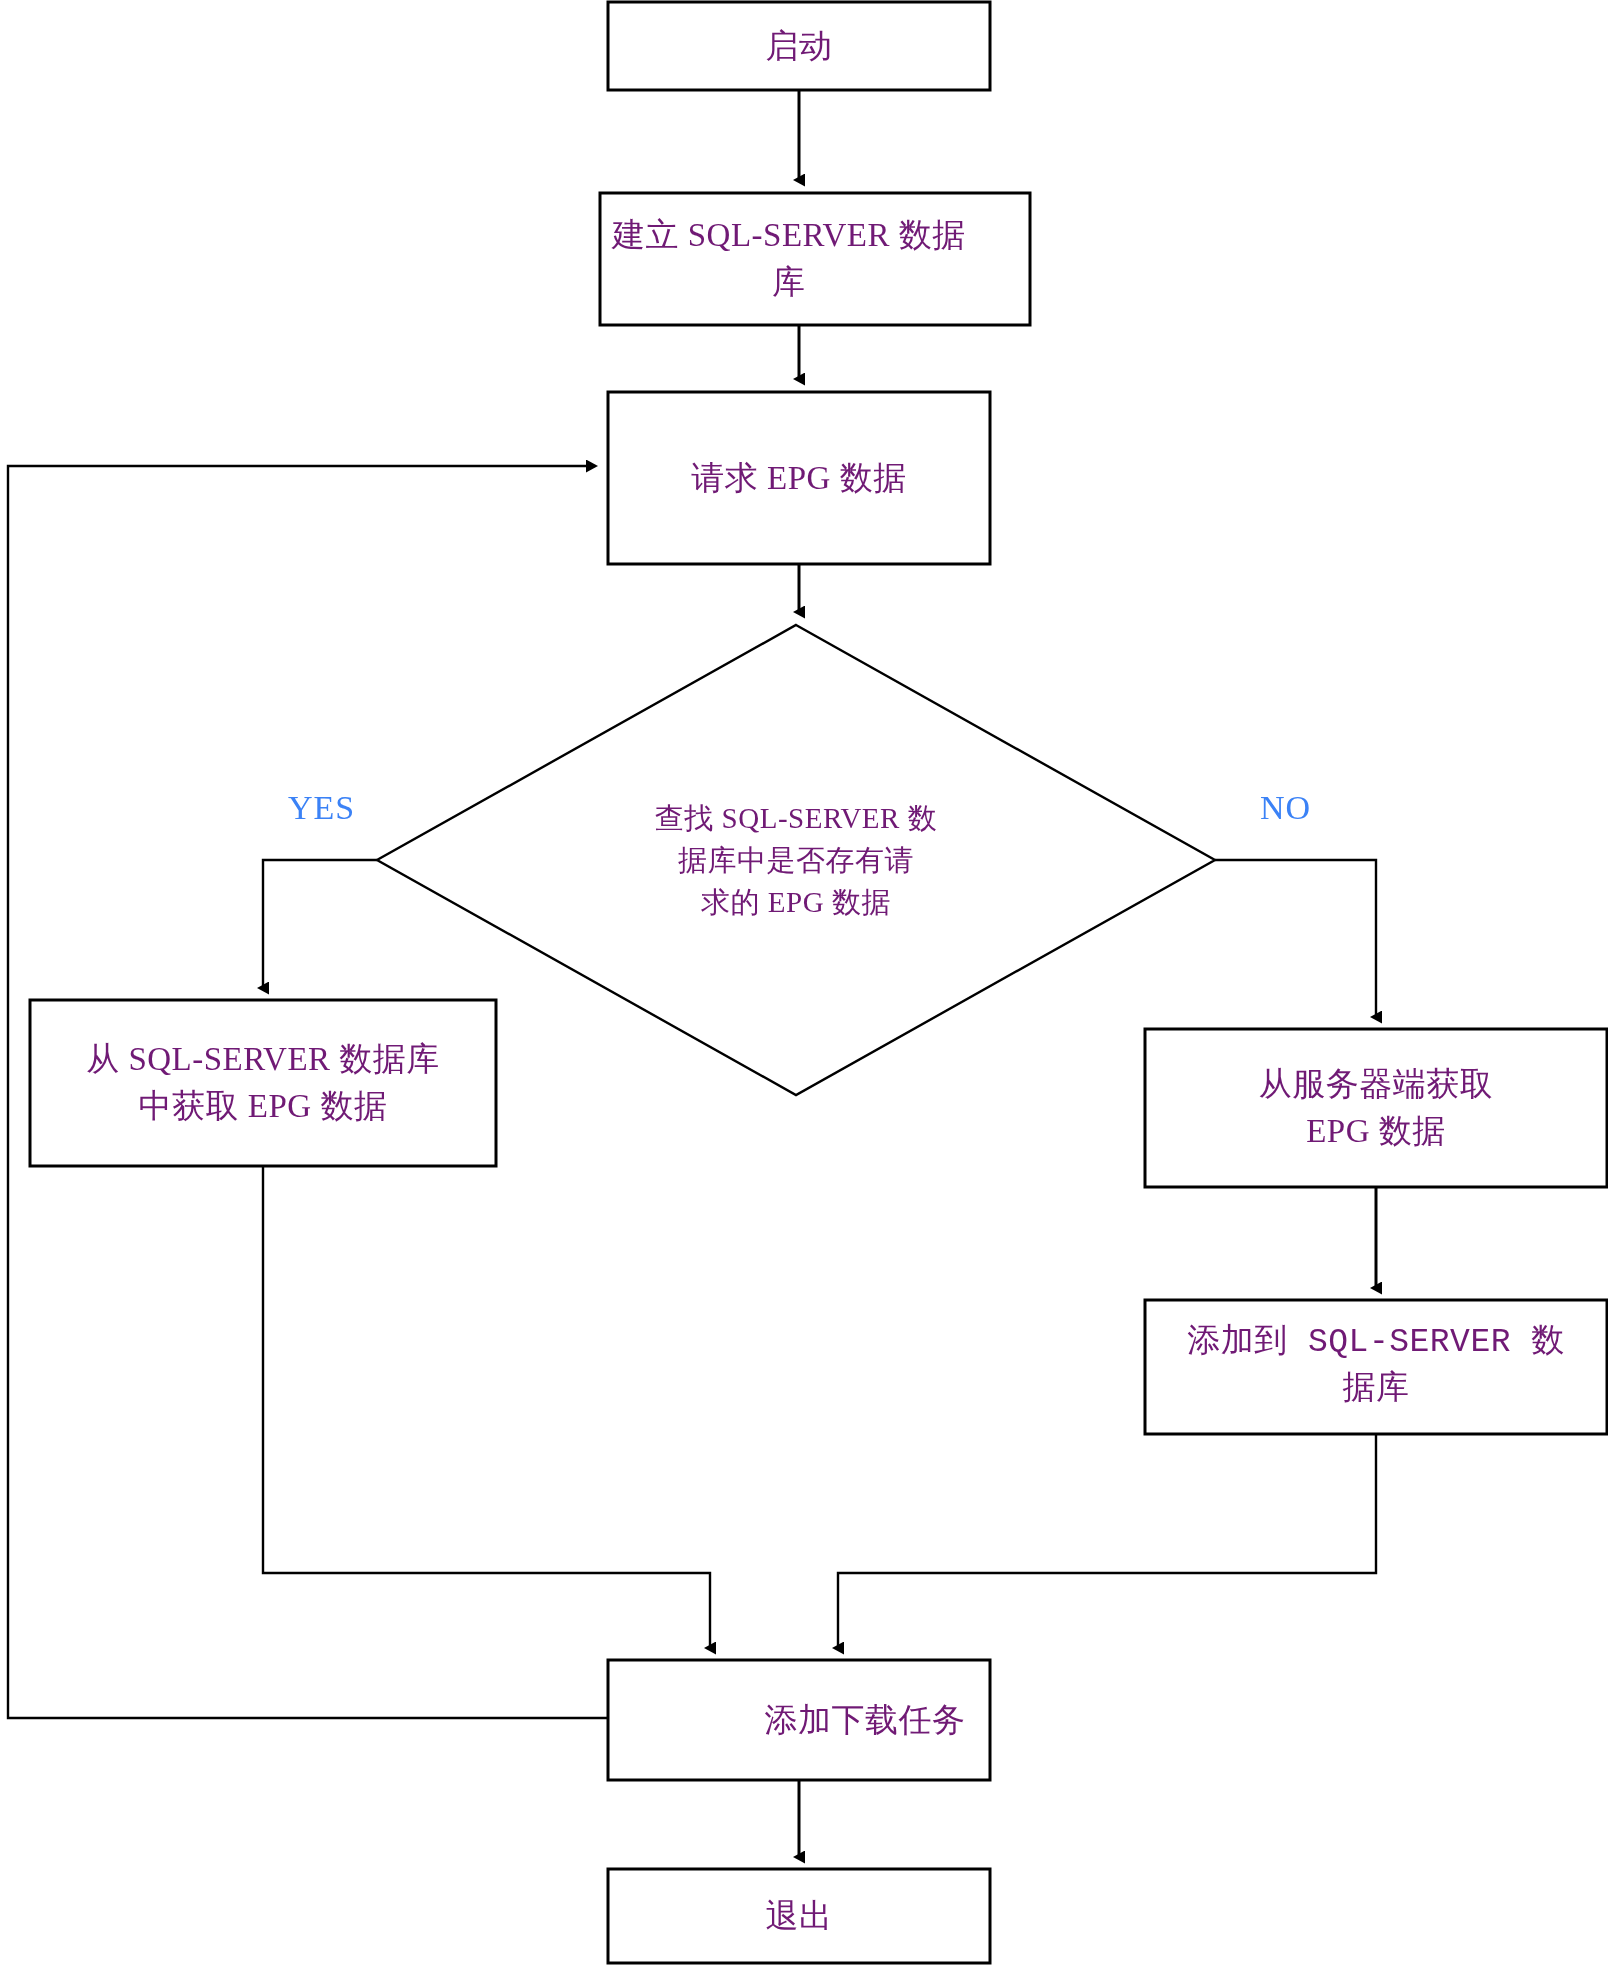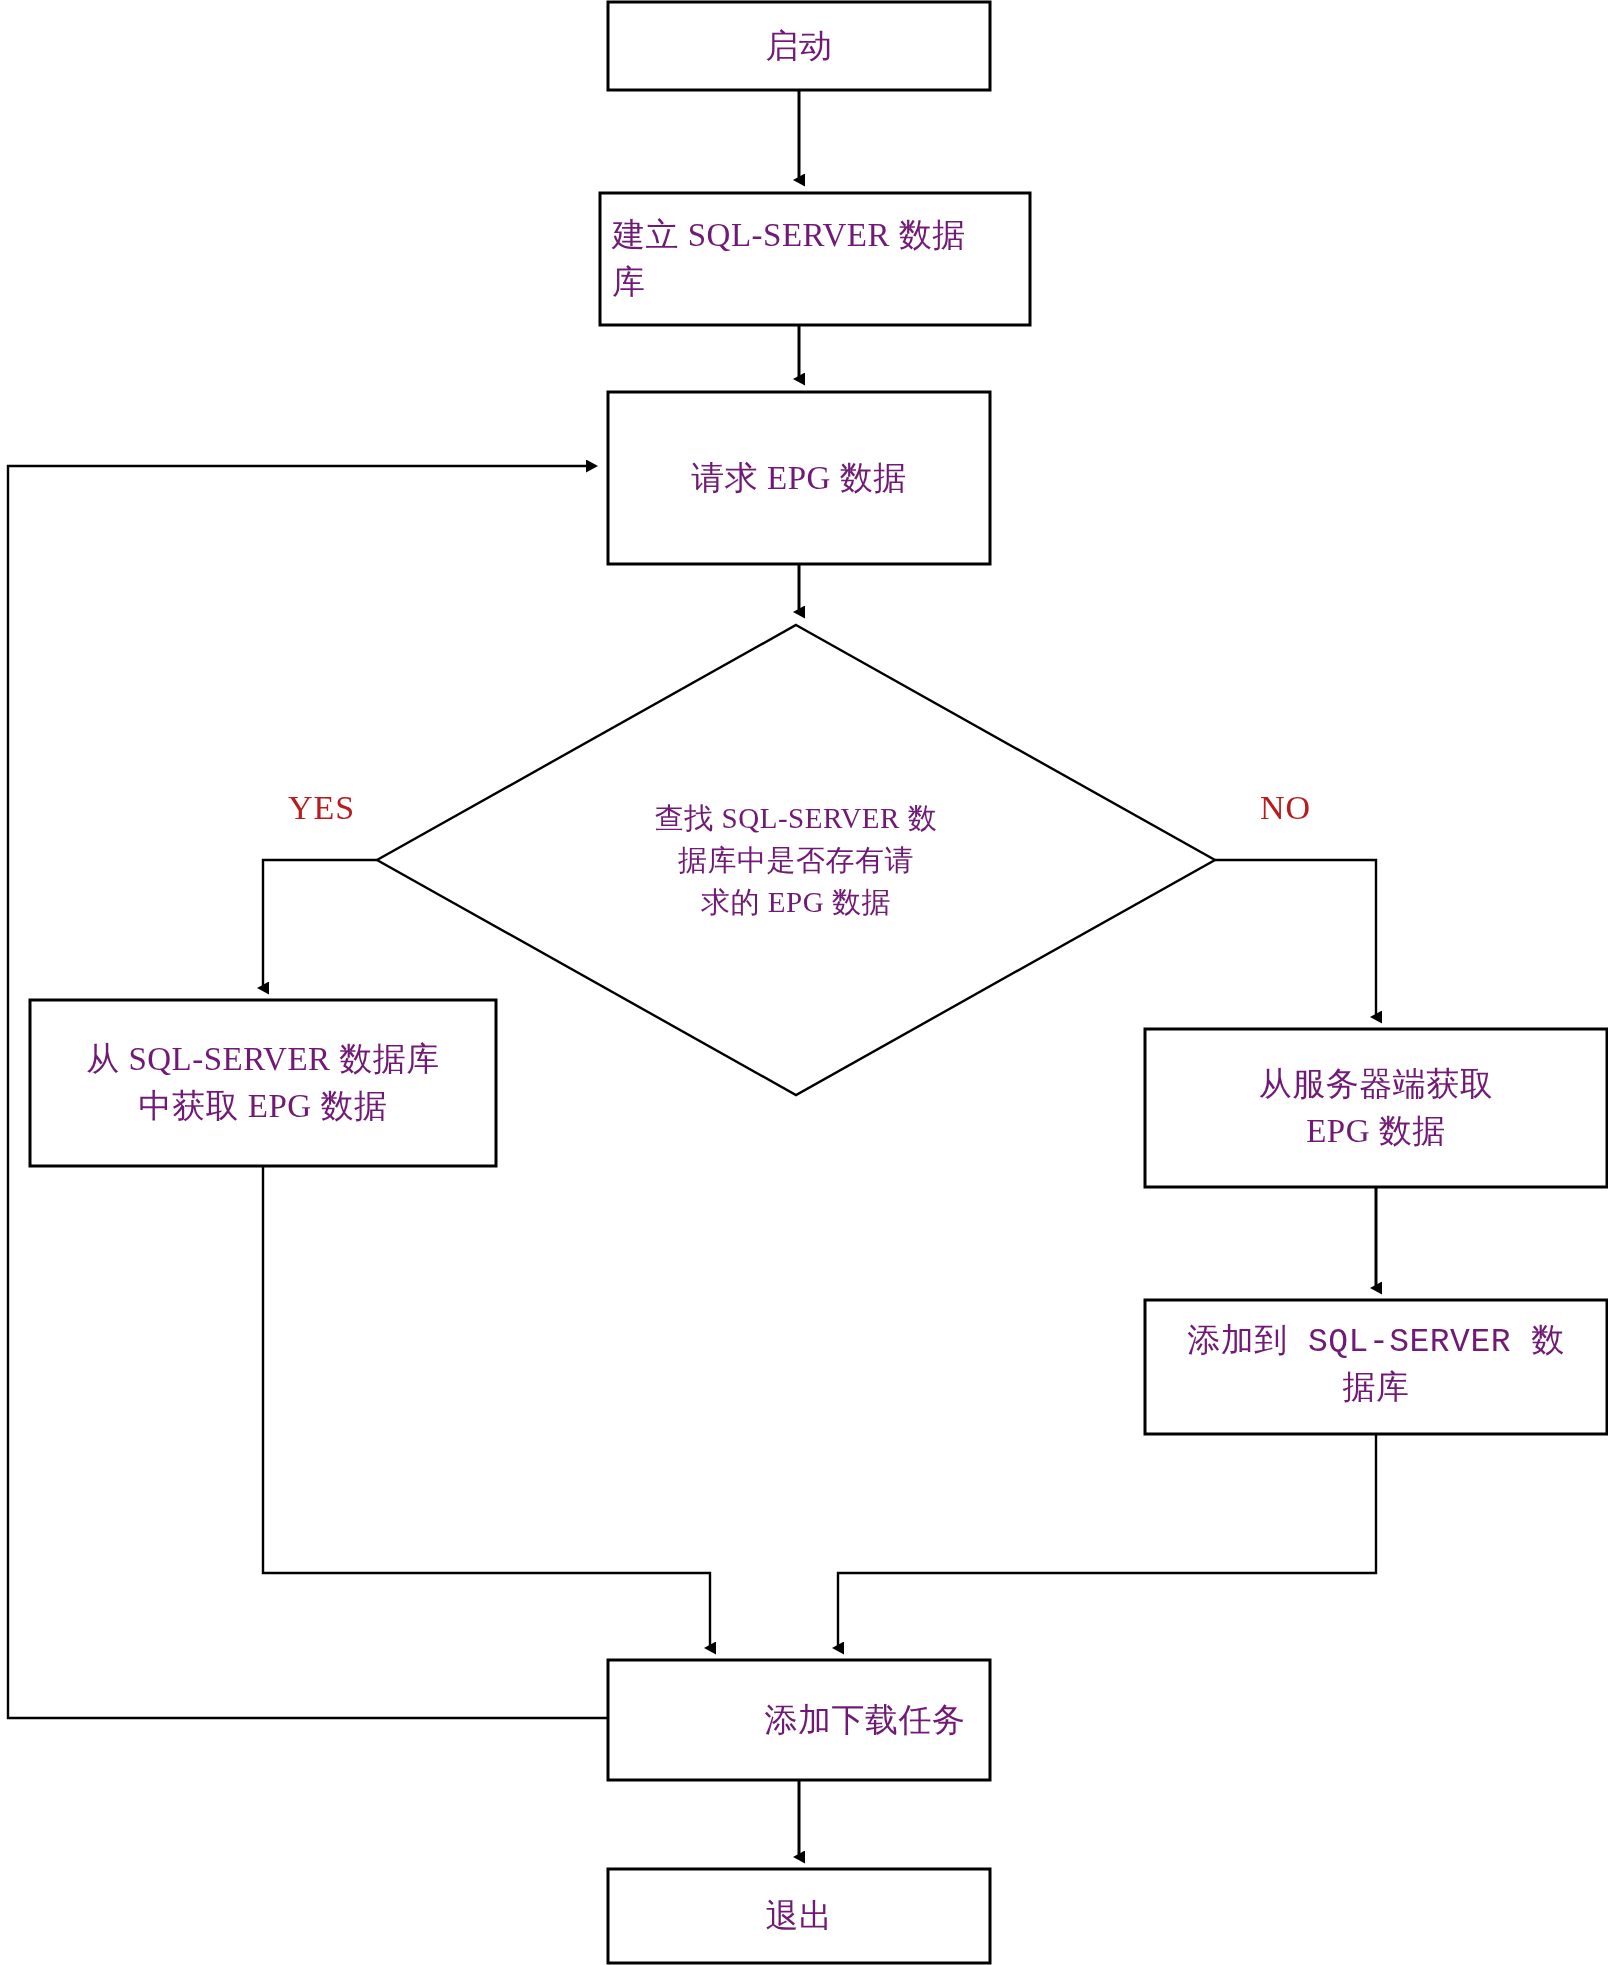--- a/index.html
+++ b/index.html
@@ -60,21 +60,21 @@
     letter-spacing: 0.5px;
     white-space: pre-line;
     pointer-events: none;
   }
   .diamond-label {
     font-size: 29px;
     line-height: 1.45;
   }
   .branch-label {
     position: absolute;
-    color: #b91c1c;
+    color: #3b82f6;
     font-family: "Liberation Serif", "DejaVu Serif", serif;
     font-size: 34px;
     letter-spacing: 1px;
   }
 </style>
 </head>
 <body>
 
 <div id="flow-root">
 
@@ -122,21 +122,21 @@
 
     <path class="conn-thin" d="M 1376 1434 L 1376 1573 L 838 1573 L 838 1648" marker-end="url(#arrowhead)"></path>
 
     <path class="conn" d="M 799 1780 L 799 1857" marker-end="url(#arrowhead)"></path>
 
     <path class="conn-thin" d="M 608 1718 L 8 1718 L 8 466 L 592 466" marker-end="url(#arrowhead-right)"></path>
   </svg>
 
   <div class="node-label" style="left:608px; top:2px; width:382px; height:88px;">启动</div>
 
-  <div class="node-label" style="left:612px; top:193px; width:418px; height:132px; justify-content:flex-start; padding-left:0; text-align:left;">建立 SQL-SERVER 数据
+  <div class="node-label" style="left:612px; top:193px; width:418px; height:132px; justify-content:flex-start; padding-left:0; text-align:center;">建立 SQL-SERVER 数据
 库</div>
 
   <div class="node-label" style="left:608px; top:392px; width:382px; height:172px;">请求 EPG 数据</div>
 
   <div class="node-label diamond-label" style="left:596px; top:760px; width:400px; height:200px;">查找 SQL-SERVER 数
 据库中是否存有请
 求的 EPG 数据</div>
 
   <div class="node-label" style="left:30px; top:1000px; width:466px; height:166px;">从 SQL-SERVER 数据库
 中获取 EPG 数据</div>

